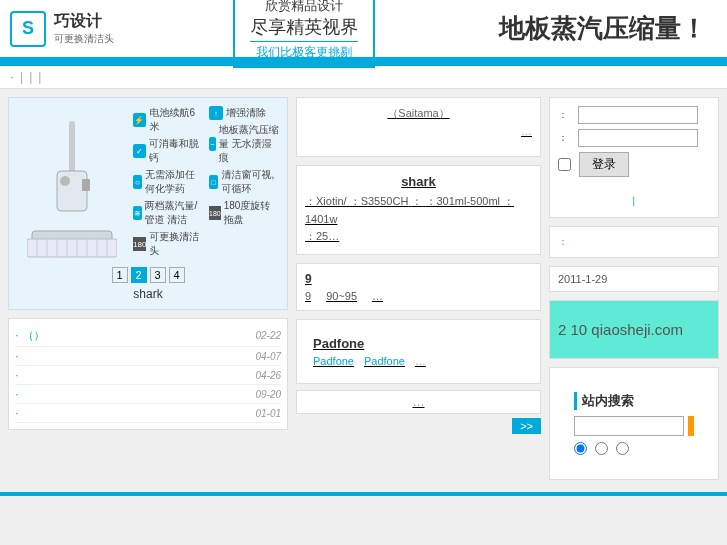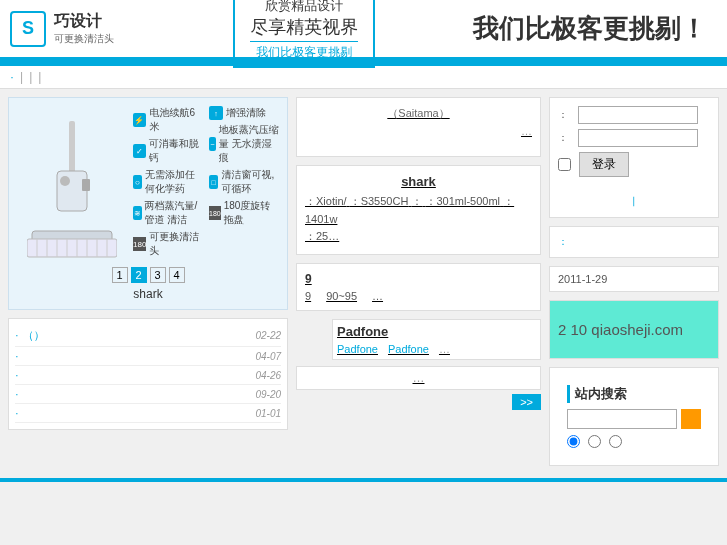--- a/index.html
+++ b/index.html
@@ -48,21 +48,21 @@
     
     
     .mid-col { flex: 1; min-width: 200px; text-decoration: underline; }
     .mid-section { background: #fff; border: 1px solid #ddd; padding: 8px; margin-bottom: 8px; }
     .mid-section .product-name { color: #666; font-size: 11px; text-align: center; margin-bottom: 4px; }
     .mid-section .brand { font-weight: bold; color: #333; font-size: 13px; text-align: center; }
     .mid-section .dots-row { color: #999; font-size: 11px; text-align: right; }
     .mid-specs { font-size: 11px; color: #555; line-height: 1.6; }
     .mid-rank { font-size: 12px; color: #333; font-weight: bold; }
     .mid-rank-row { display: flex; gap: 15px; font-size: 11px; color: #555; margin-top: 4px; }
-    .padfone-section { background: #fff; border: 1px solid #ddd; padding: 4px; margin-left: 36px; }
+    .padfone-section { background: #fff; border: 1px solid #ddd; padding: 16px; }
     .padfone-title { font-weight: bold; color: #333; font-size: 13px; }
     .padfone-row { display: flex; gap: 10px; margin-top: 4px; font-size: 11px; color: #555; }
     .mid-more { background: #fff; border: 1px solid #ddd; padding: 4px 8px; margin-top: 6px; text-align: center; }
     .arrow-btn { display: inline-block; background: #00aadd; color: #fff; padding: 2px 8px; font-size: 11px; cursor: pointer; }
     
     
     .right-col { width: 170px; }
     .right-login { background: #fff; border: 1px solid #ddd; padding: 8px; margin-bottom: 8px; }
     .login-field { display: flex; align-items: center; margin-bottom: 5px; }
     .login-label { font-size: 10px; color: #555; width: 20px; }
@@ -70,21 +70,21 @@
     .login-checkbox { display: flex; align-items: center; gap: 4px; margin-bottom: 18px; font-size: 10px; }
     .login-btn { background: #e0e0e0; border: 1px solid #aaa; padding: 3px 12px; font-size: 12px; cursor: pointer; }
     .login-link { color: #00aadd; font-size: 10px; text-align: center; }
     
     .right-info { background: #fff; border: 1px solid #ddd; padding: 8px; margin-bottom: 8px; font-size: 11px; }
     .right-dot-link { color: #00aadd; font-size: 10px; }
     
     .right-date { background: #fff; border: 1px solid #ddd; padding: 6px 8px; margin-bottom: 8px; font-size: 11px; color: #555; }
     .right-stats { background: #5eead4; border: 1px solid #ddd; padding: 20px 8px; margin-bottom: 8px; font-size: 15px; color: #555; }
     
-    .right-search { background: #fff; border: 1px solid #ddd; padding: 17px; }
+    .right-search { background: #fff; border: 1px solid #ddd; padding: 24px; }
     .search-title { font-size: 13px; font-weight: bold; color: #333; margin-bottom: 6px; border-left: 3px solid #00aadd; padding-left: 5px; }
     .search-row { display: flex; gap: 4px; align-items: center; margin-bottom: 6px; }
     .search-input { border: 1px solid #aaa; height: 20px; width: 110px; font-size: 11px; }
     .search-btn { background: #ff9900; border: none; color: #fff; width: 22px; height: 20px; cursor: pointer; font-size: 10px; }
     .search-radios { display: flex; gap: 8px; }
     .radio-item { display: flex; align-items: center; gap: 2px; font-size: 10px; }
     
     
     .bottom-bar { background: #00aadd; height: 4px; margin-top: 4px; }
   </style>
@@ -101,21 +101,21 @@
       <div class="logo-sub">可更换清洁头</div>
     </div>
   </div>
   <div class="nav-center">
     <div class="nav-box">
       <div class="line1">欣赏精品设计</div>
       <div class="line2">尽享精英视界</div>
       <div class="line3">我们比极客更挑剔</div>
     </div>
   </div>
-  <div class="header-slogan">我们比极客更挑剔！</div>
+  <div class="header-slogan">地板蒸汽压缩量！</div>
 </div>
 
 <div class="blue-bar"></div>
 
 <div class="nav-bar">
   <div class="nav-dots">
     <span style="color:#00aadd;">·</span>
     <span style="color:#aaa;">|</span>
     <span style="color:#aaa;">|</span>
     <span style="color:#aaa;">|</span>

